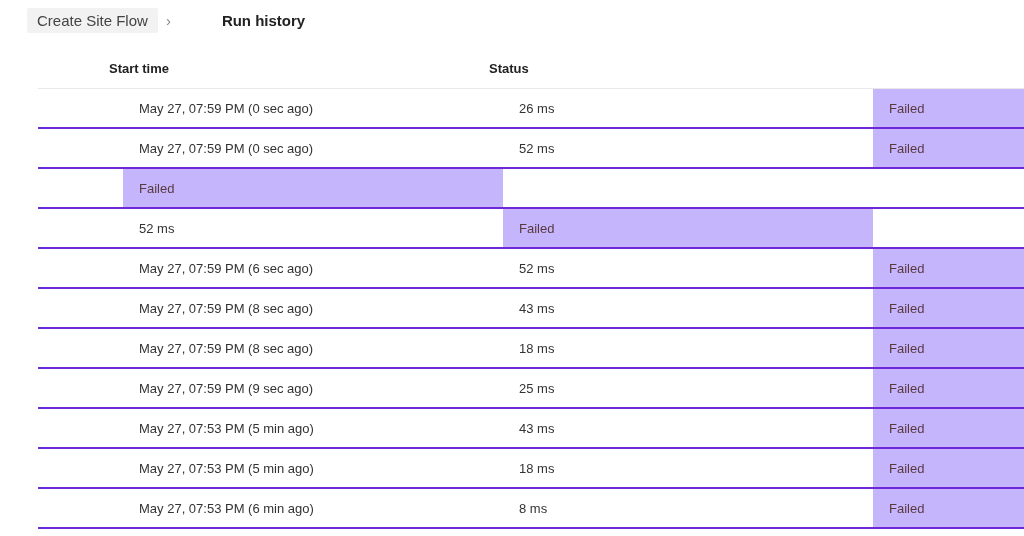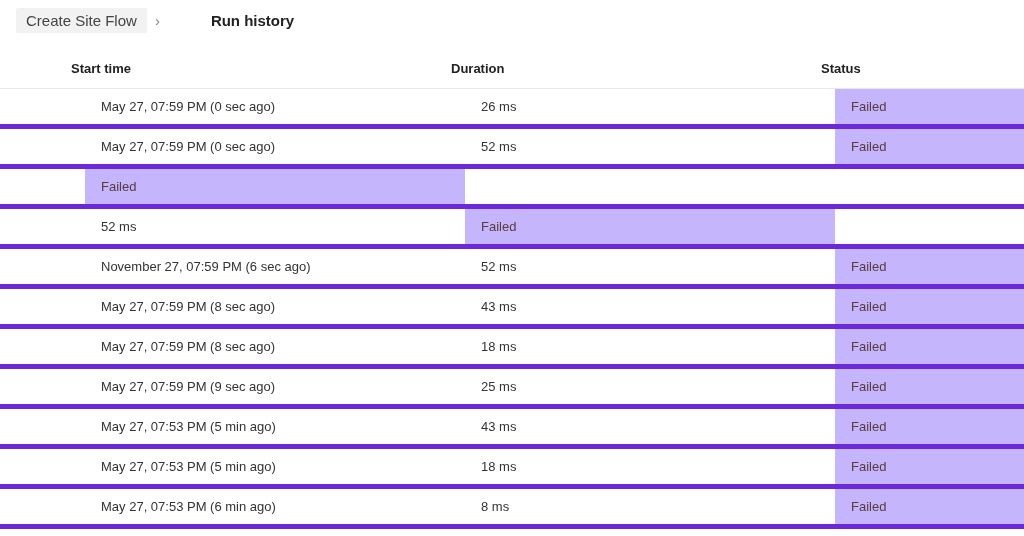--- a/index.html
+++ b/index.html
@@ -5,21 +5,21 @@
     * { margin: 0; padding: 0; box-sizing: border-box; }
     body {
       font-family: "Segoe UI", -apple-system, BlinkMacSystemFont, sans-serif;
       background: #ffffff;
       color: #333;
       font-size: 13px;
     }
     .breadcrumb {
       display: flex;
       align-items: center;
-      padding: 8px 16px;
+      padding: 8px 27px;
       gap: 8px;
     }
     .breadcrumb-item {
       font-size: 15px;
       color: #444;
     }
     .breadcrumb-item.parent {
       background: #f2f2f2;
       padding: 4px 10px;
       border-radius: 2px;
@@ -35,33 +35,34 @@
       margin-left: 43px;
     }
     .table-wrap {
       margin-top: 8px;
     }
     .table-header, .table-row {
       display: grid;
       grid-template-columns: 55px 380px 370px 1fr;
       align-items: center;
       min-height: 40px;
+      margin-left: 38px;
     }
     .table-header {
       border-bottom: 1px solid #e8e8e8;
     }
     .table-header .col {
       font-weight: 600;
       font-size: 13px;
       color: #222;
       padding: 10px 16px;
     }
     .table-header .col:first-child { padding: 0; }
     .table-row {
-      border-bottom: 5px solid #6d28d9;
+      border-bottom: 2px solid #6d28d9;
       padding-left: 30px;
     }
     .table-row .col {
       padding: 10px 16px;
       font-size: 13px;
       color: #333;
     }
     .table-row .col:first-child { padding: 0; }
     .col-status {
       height: 100%;
@@ -79,21 +80,20 @@
 <div class="breadcrumb">
   <span class="breadcrumb-item parent">Create Site Flow</span>
   <span class="breadcrumb-sep">›</span>
   <span class="breadcrumb-item current">Run history</span>
 </div>
 
 <div class="table-wrap">
   <div class="table-header">
     <div class="col"></div>
     <div class="col">Start time</div>
-    <div class="col">Duration</div>
     <div class="col">Status</div>
   </div>
   <div id="rows-container">
       <div class="table-row">
         <div class="col"></div>
         <div class="col">May 27, 07:59 PM (0 sec ago)</div>
         <div class="col">26 ms</div>
         <div class="col col-status failed">Failed</div>
       </div>
       <div class="table-row">
@@ -106,21 +106,21 @@
         <div class="col"></div>
         <div class="col col-status failed">Failed</div>
       </div>
       <div class="table-row">
         <div class="col"></div>
         <div class="col">52 ms</div>
         <div class="col col-status failed">Failed</div>
       </div>
       <div class="table-row">
         <div class="col"></div>
-        <div class="col">November 27, 07:59 PM (6 sec ago)</div>
+        <div class="col">May 27, 07:59 PM (6 sec ago)</div>
         <div class="col">52 ms</div>
         <div class="col col-status failed">Failed</div>
       </div>
       <div class="table-row">
         <div class="col"></div>
         <div class="col">May 27, 07:59 PM (8 sec ago)</div>
         <div class="col">43 ms</div>
         <div class="col col-status failed">Failed</div>
       </div>
       <div class="table-row">

